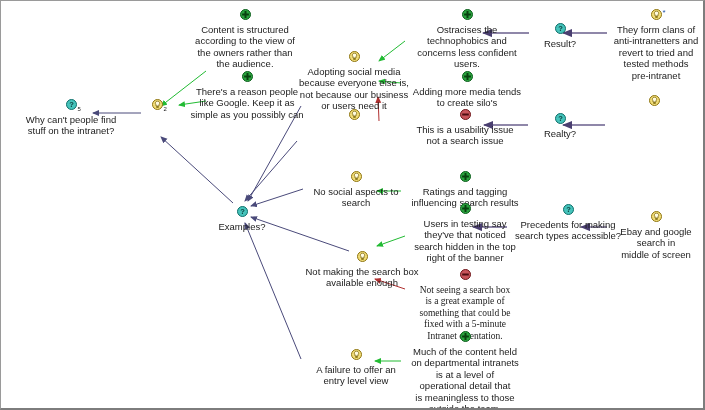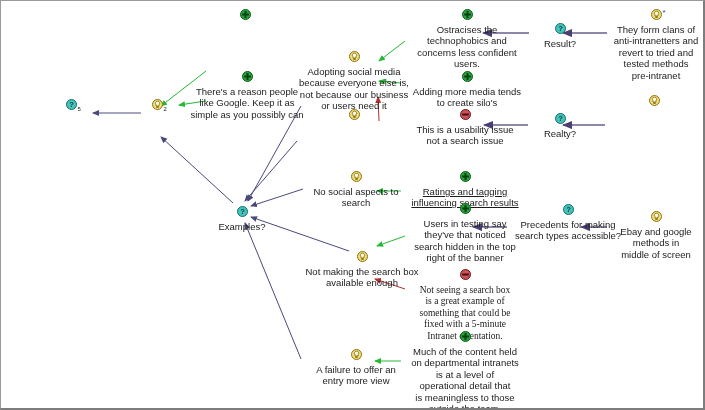--- a/index.html
+++ b/index.html
@@ -68,37 +68,43 @@
       </g>
   </svg>
   <div id="node-layer">
       <div class="node" style="left: 10px; top: 98px; width: 120px;">
         <div style="text-align: center;"><span class="icowrap"><span class="ico">
               <svg width="11" height="11" viewBox="0 0 11 11">
                 <circle cx="5.5" cy="5.5" r="5" fill="#45c3bb" stroke="#0f6f6a" stroke-width="1"></circle>
                 <text x="5.5" y="8.1" text-anchor="middle" font-size="7.5" font-family="Liberation Sans, sans-serif" font-weight="bold" fill="#0b3f3d">?</text>
               </svg>
             </span><span class="sup">5</span></span></div>
+        <span class="lbl">Why can't people find
+stuff on the intranet?</span>
       </div>
       <div class="node" style="left: 96px; top: 98px; width: 120px;">
         <div style="text-align: center;"><span class="icowrap"><span class="ico">
               <svg width="11" height="11" viewBox="0 0 11 11">
                 <circle cx="5.5" cy="5.5" r="5" fill="#f2dd78" stroke="#8d7410" stroke-width="1"></circle>
                 <path d="M5.5 2.2 a2.1 2.1 0 0 1 1.5 3.6 l0 1.2 l-3 0 l0 -1.2 a2.1 2.1 0 0 1 1.5 -3.6 z" fill="#fffbe0" stroke="#6b5800" stroke-width="0.7"></path>
                 <rect x="4.3" y="7.4" width="2.4" height="1.3" fill="#6b5800"></rect>
               </svg>
             </span><span class="sup">2</span></span></div>
       </div>
       <div class="node" style="left: 184px; top: 8px; width: 120px;">
         <div style="text-align: center;"><span class="icowrap"><span class="ico">
               <svg width="11" height="11" viewBox="0 0 11 11">
                 <circle cx="5.5" cy="5.5" r="5" fill="#2aa23e" stroke="#0c5e1c" stroke-width="1"></circle>
                 <path d="M4.5 2.1 h2 v2.4 h2.4 v2 h-2.4 v2.4 h-2 v-2.4 h-2.4 v-2 h2.4 z" fill="#07410f"></path>
               </svg>
             </span></span></div>
+        <span class="lbl">Content is structured
+according to the view of
+the owners rather than
+the audience.</span>
       </div>
       <div class="node" style="left: 182px; top: 70px; width: 128px; text-align: center;">
         <div style="text-align: center;"><span class="icowrap"><span class="ico">
               <svg width="11" height="11" viewBox="0 0 11 11">
                 <circle cx="5.5" cy="5.5" r="5" fill="#2aa23e" stroke="#0c5e1c" stroke-width="1"></circle>
                 <path d="M4.5 2.1 h2 v2.4 h2.4 v2 h-2.4 v2.4 h-2 v-2.4 h-2.4 v-2 h2.4 z" fill="#07410f"></path>
               </svg>
             </span></span></div>
         <span class="lbl">There's a reason people
 like Google. Keep it as
@@ -159,21 +165,21 @@
       </div>
       <div class="node" style="left: 300px; top: 348px; width: 110px;">
         <div style="text-align: center;"><span class="icowrap"><span class="ico">
               <svg width="11" height="11" viewBox="0 0 11 11">
                 <circle cx="5.5" cy="5.5" r="5" fill="#f2dd78" stroke="#8d7410" stroke-width="1"></circle>
                 <path d="M5.5 2.2 a2.1 2.1 0 0 1 1.5 3.6 l0 1.2 l-3 0 l0 -1.2 a2.1 2.1 0 0 1 1.5 -3.6 z" fill="#fffbe0" stroke="#6b5800" stroke-width="0.7"></path>
                 <rect x="4.3" y="7.4" width="2.4" height="1.3" fill="#6b5800"></rect>
               </svg>
             </span></span></div>
         <span class="lbl">A failure to offer an
-entry more view</span>
+entry level view</span>
       </div>
       <div class="node" style="left: 407px; top: 8px; width: 118px;">
         <div style="text-align: center;"><span class="icowrap"><span class="ico">
               <svg width="11" height="11" viewBox="0 0 11 11">
                 <circle cx="5.5" cy="5.5" r="5" fill="#2aa23e" stroke="#0c5e1c" stroke-width="1"></circle>
                 <path d="M4.5 2.1 h2 v2.4 h2.4 v2 h-2.4 v2.4 h-2 v-2.4 h-2.4 v-2 h2.4 z" fill="#07410f"></path>
               </svg>
             </span></span></div>
         <span class="lbl">Ostracises the
 technophobics and
@@ -193,21 +199,21 @@
       <div class="node" style="left: 405px; top: 108px; width: 118px;">
         <div style="text-align: center;"><span class="icowrap"><span class="ico">
               <svg width="11" height="11" viewBox="0 0 11 11">
                 <circle cx="5.5" cy="5.5" r="5" fill="#c8545a" stroke="#6e1418" stroke-width="1"></circle>
                 <rect x="2.2" y="4.5" width="6.6" height="2" fill="#4d0d10"></rect>
               </svg>
             </span></span></div>
         <span class="lbl">This is a usability issue
 not a search issue</span>
       </div>
-      <div class="node" style="left: 400px; top: 170px; width: 128px; text-decoration: underline;">
+      <div class="node" style="left: 400px; top: 170px; width: 128px;">
         <div style="text-align: center;"><span class="icowrap"><span class="ico">
               <svg width="11" height="11" viewBox="0 0 11 11">
                 <circle cx="5.5" cy="5.5" r="5" fill="#2aa23e" stroke="#0c5e1c" stroke-width="1"></circle>
                 <path d="M4.5 2.1 h2 v2.4 h2.4 v2 h-2.4 v2.4 h-2 v-2.4 h-2.4 v-2 h2.4 z" fill="#07410f"></path>
               </svg>
             </span></span></div>
         <span class="lbl">Ratings and tagging
 influencing search results</span>
       </div>
       <div class="node" style="left: 406px; top: 202px; width: 116px;">
@@ -301,17 +307,17 @@
             </span></span></div>
       </div>
       <div class="node" style="left: 608px; top: 210px; width: 94px;">
         <div style="text-align: center;"><span class="icowrap"><span class="ico">
               <svg width="11" height="11" viewBox="0 0 11 11">
                 <circle cx="5.5" cy="5.5" r="5" fill="#f2dd78" stroke="#8d7410" stroke-width="1"></circle>
                 <path d="M5.5 2.2 a2.1 2.1 0 0 1 1.5 3.6 l0 1.2 l-3 0 l0 -1.2 a2.1 2.1 0 0 1 1.5 -3.6 z" fill="#fffbe0" stroke="#6b5800" stroke-width="0.7"></path>
                 <rect x="4.3" y="7.4" width="2.4" height="1.3" fill="#6b5800"></rect>
               </svg>
             </span></span></div>
-        <span class="lbl">Ebay and google methods in
+        <span class="lbl">Ebay and google search in
 middle of screen</span>
       </div>
     </div>
 </div>
 
 </body></html>

